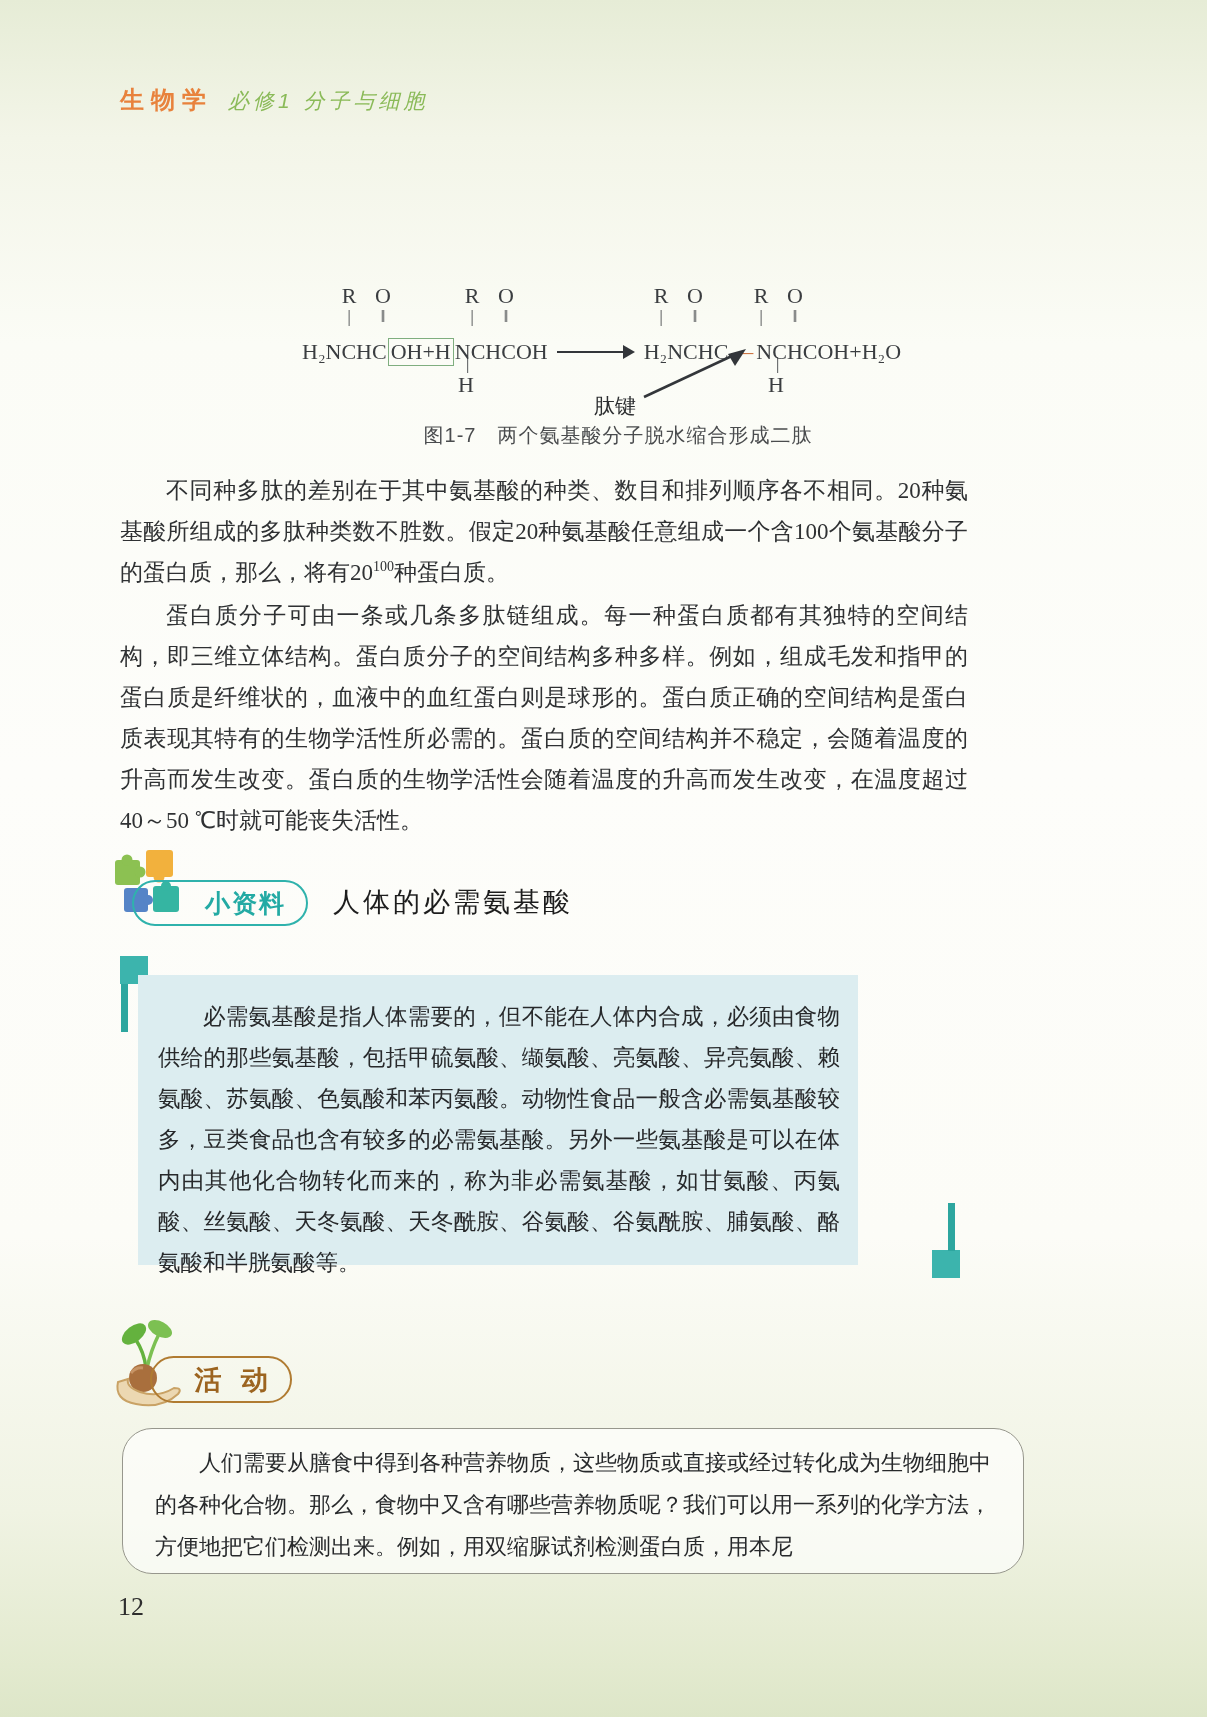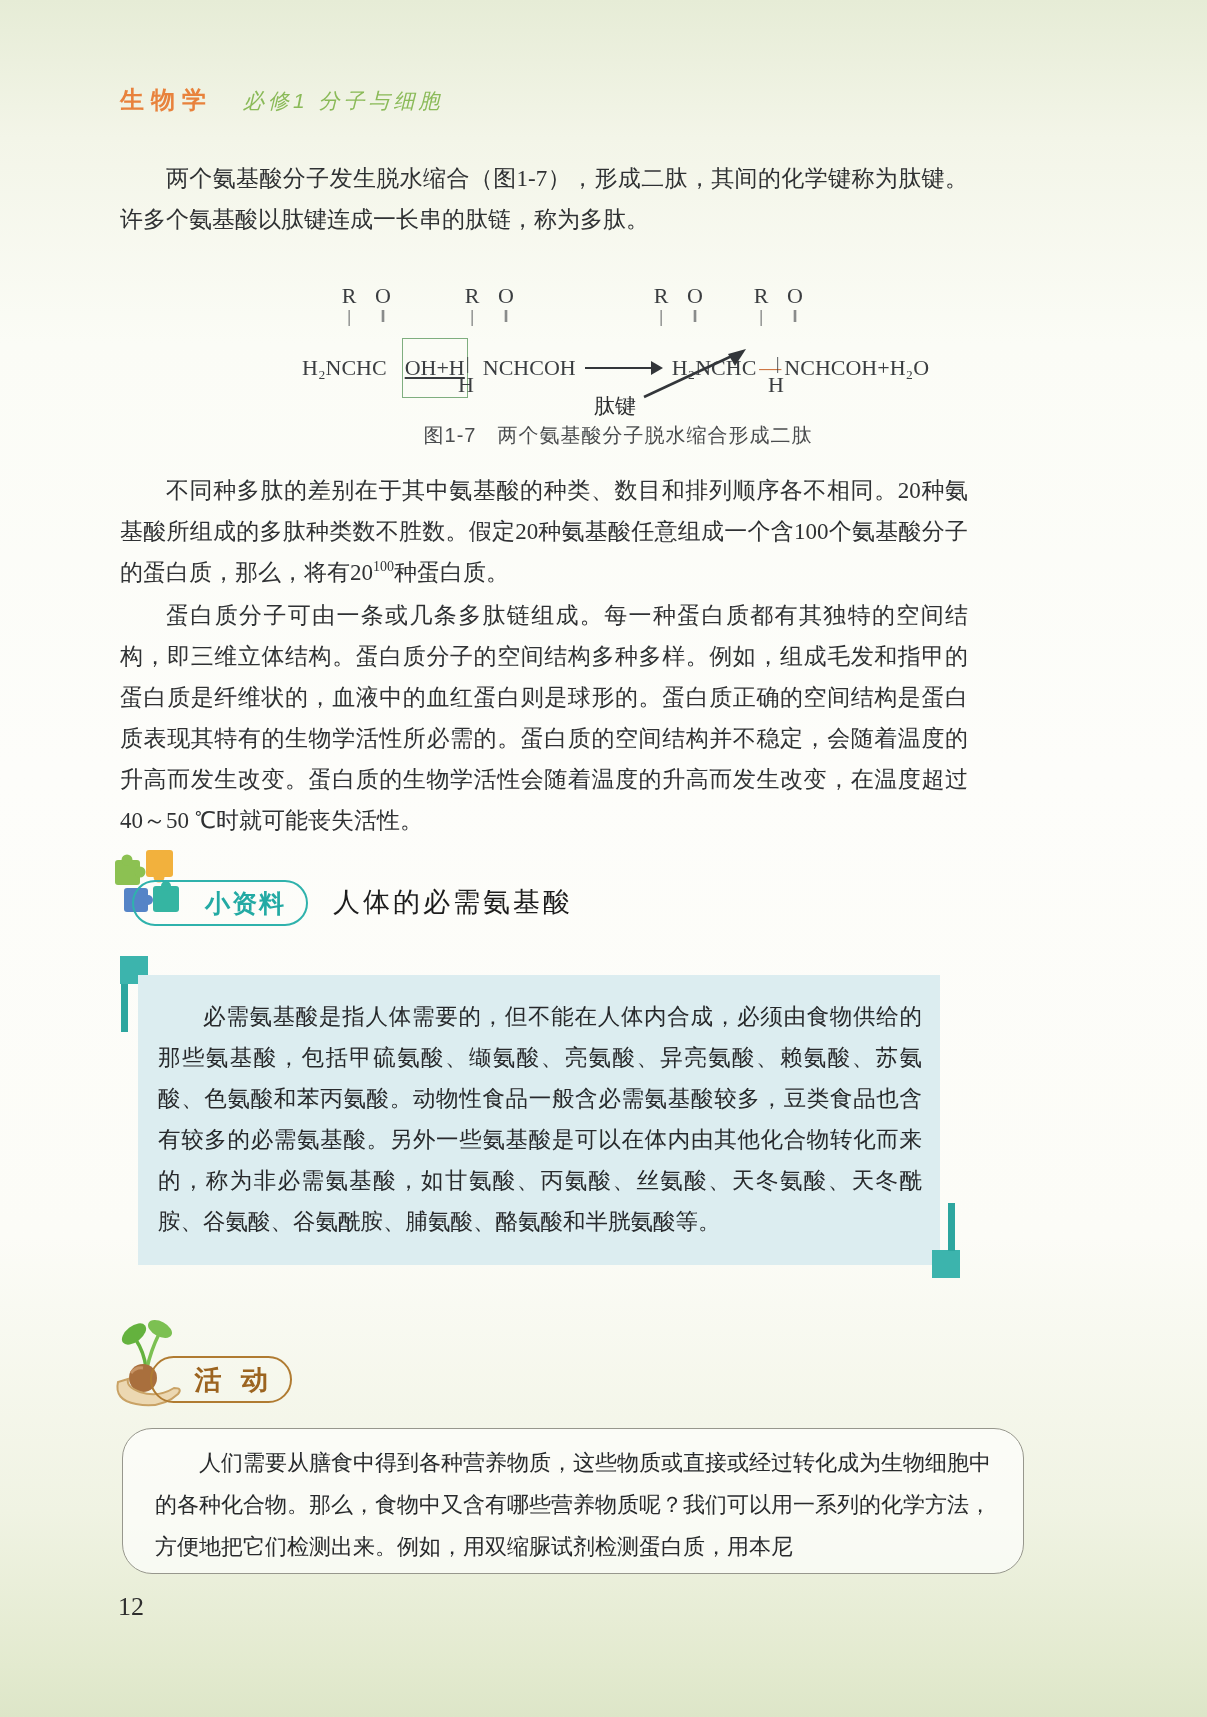--- a/index.html
+++ b/index.html
@@ -5,56 +5,56 @@
   * { margin:0; padding:0; box-sizing:border-box; }
   html,body { background:#d8dfc6; }
   .page {
     position:relative; width:1207px; height:1717px; margin:0 auto; overflow:hidden;
     background:linear-gradient(180deg,#e6ecd6 0%,#f3f5e8 8%,#fbfcf6 20%,#fdfdfa 45%,#fcfcf7 72%,#f0f3e3 88%,#e3eacf 97%,#dde6c8 100%);
     font-family:"Liberation Serif", serif; color:#303030;
   }
   .abs { position:absolute; }
 
   
-  .hdr { left:120px; top:84px; display:flex; align-items:baseline; gap:30px; font-family:"Liberation Sans",sans-serif; }
+  .hdr { left:120px; top:84px; display:flex; align-items:baseline; gap:15px; font-family:"Liberation Sans",sans-serif; }
   .hdr-subject { color:#e8823c; font-size:24px; font-weight:bold; letter-spacing:7px; }
   .hdr-module { color:#8aba58; font-size:21px; font-style:italic; letter-spacing:4px; }
 
   
   .para { left:120px; width:848px; font-size:23px; line-height:41px; text-align:justify; text-indent:2em; color:#2f3133; }
   .para sup { font-size:14px; vertical-align:super; line-height:0; }
 
   
   .formula { left:298px; top:284px; width:640px; height:180px; color:#3a3d40; }
   .ro-group { position:absolute; top:0; display:flex; gap:12px; }
   .ro-col { width:22px; text-align:center; }
   .ro-lbl { display:block; font-size:22px; line-height:24px; }
   .bond { display:block; font-size:16px; line-height:15px; margin-top:1px; }
   .mainline { position:absolute; left:4px; top:54px; display:flex; align-items:center; font-size:22px; white-space:nowrap; }
-  .boxed { border:1.5px solid #7fae7f; padding:16px 2px; margin:0 15px;text-decoration:underline; }
+  .boxed { border:1.5px solid #7fae7f; padding:0 2px; margin:0 1px; }
   .rxn-arrow { position:relative; width:78px; height:16px; margin:0 9px; flex:none; }
   .rxn-arrow::before { content:""; position:absolute; left:0; top:7px; width:70px; height:2px; background:#33363a; }
   .rxn-arrow::after { content:""; position:absolute; right:0; top:1px; border-left:12px solid #33363a; border-top:7px solid transparent; border-bottom:7px solid transparent; }
   .pep-dash { color:#cb6f3a; margin:0 3px; }
   .ubond { position:absolute; font-size:17px; }
   .uh { position:absolute; font-size:22px; }
   .pep-lbl { position:absolute; left:296px; top:108px; font-size:21px; color:#2c2e30; font-family:"Liberation Sans",sans-serif; }
   .pep-arrow { position:absolute; left:338px; top:58px; }
   .fig-caption { position:absolute; left:0; top:138px; width:640px; text-align:center; font-size:20px; letter-spacing:1px; color:#4a4c4e; font-family:"Liberation Sans",sans-serif; }
 
   
   .badge-pill { position:absolute; border-radius:26px; display:flex; align-items:center; justify-content:flex-end; }
   .info-pill { left:132px; top:880px; width:176px; height:46px; border:2px solid #2fb2ac; color:#23aaa4;
                font-size:25px; font-weight:bold; letter-spacing:2px; padding-right:20px; font-family:"Liberation Sans",sans-serif; }
   .info-icon { left:112px; top:848px; }
   .sec-title { font-size:27px; color:#1d1d1d; letter-spacing:3px; font-weight:500; }
   .info-title { left:333px; top:884px; }
 
   
-  .info-box { left:138px; top:975px; width:802px; height:290px; background:#dcedf0; }
+  .info-box { left:138px; top:975px; width:720px; height:290px; background:#dcedf0; }
   .info-body { padding:21px 18px 0 20px; font-size:22.5px; line-height:41px; text-align:justify; text-indent:2em; color:#27292b; }
   .corner-sq { position:absolute; width:28px; height:28px; background:#3cb4ad; }
   .corner-bar { position:absolute; width:7px; height:48px; background:#2da69f; }
 
   
   .act-pill { left:150px; top:1356px; width:142px; height:47px; border:2.5px solid #b07b31; color:#9c6420;
               font-size:27px; font-weight:bold; letter-spacing:6px; padding-right:16px; font-family:Liberation Sans, sans-serif; }
   .act-icon { left:110px; top:1316px; }
   .act-title { left:318px; top:1362px; font-size:29px; letter-spacing:2px; }
 
@@ -67,21 +67,20 @@
 </head>
 <body>
 
 <div class="page">
 
   <div class="abs hdr">
     <span class="hdr-subject">生物学</span>
     <span class="hdr-module">必修1 分子与细胞</span>
   </div>
 
-  <p class="abs para" style="top:158px;">两个氨基酸分子发生脱水缩合（图1-7），形成二肽，其间的化学键称为肽键。许多个氨基酸以肽键连成一长串的肽链，称为多肽。</p>
 
   <div class="abs formula">
     <div class="ro-group" style="left:40px;">
       <span class="ro-col">
           <span class="ro-lbl">R</span>
           <span class="bond">|</span>
         </span>
       <span class="ro-col">
           <span class="ro-lbl">O</span>
           <span class="bond">‖</span>

